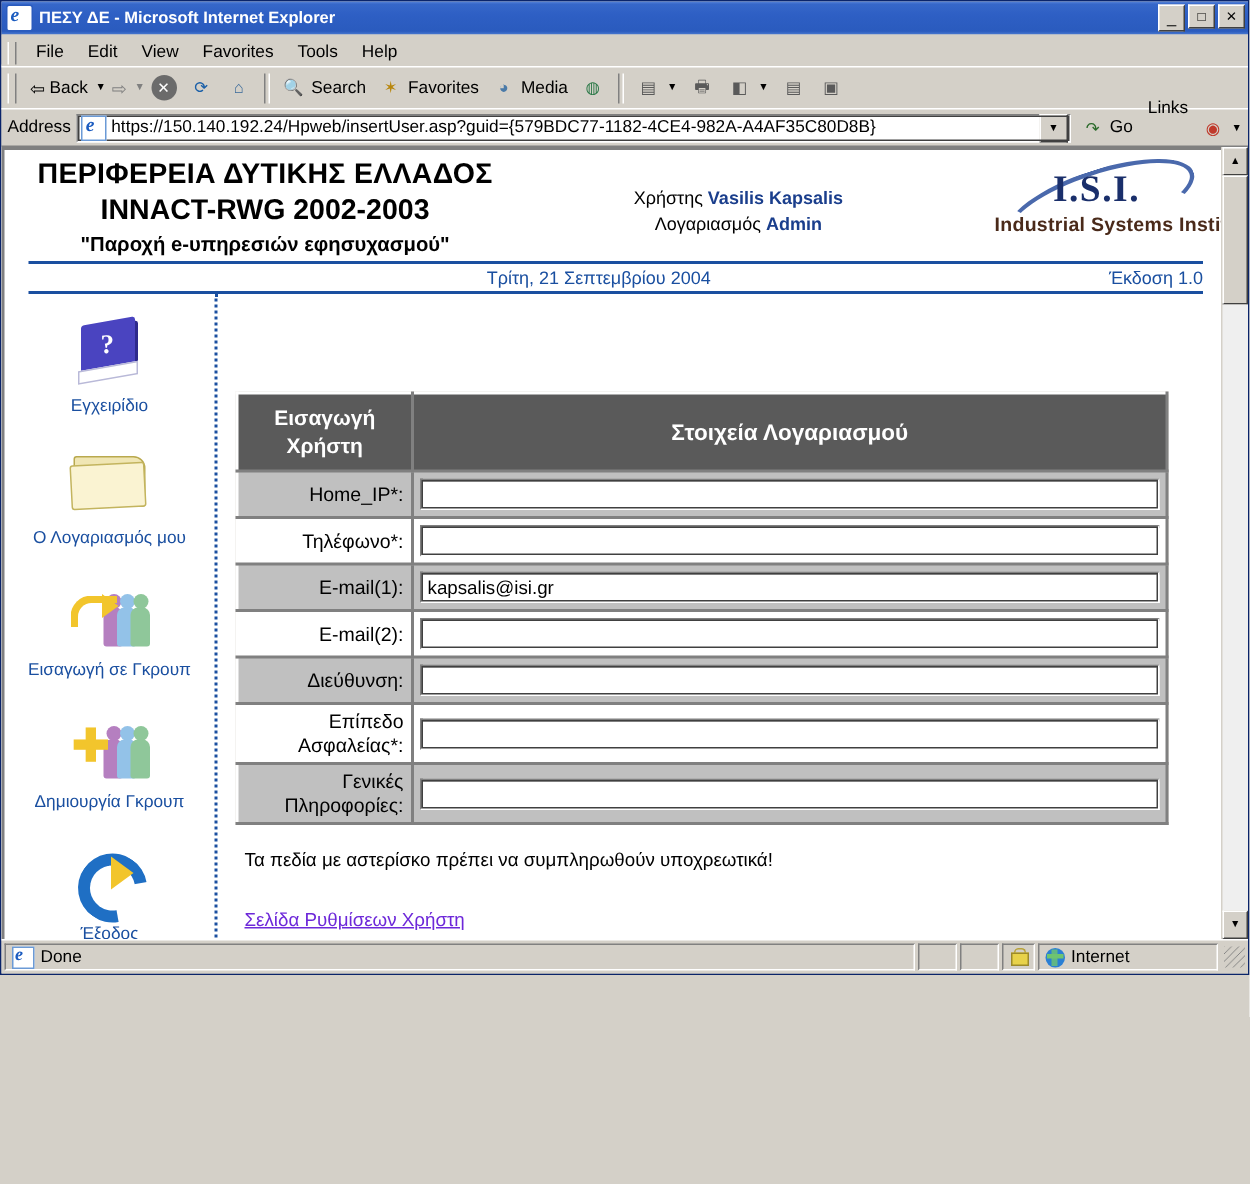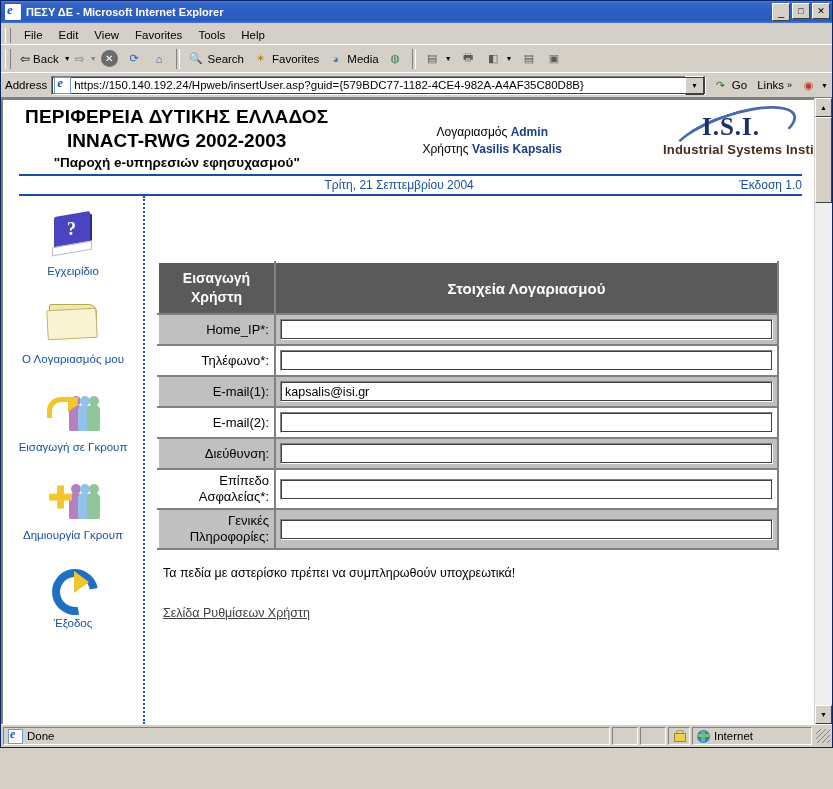--- a/index.html
+++ b/index.html
@@ -4,21 +4,21 @@
 <style>
   html,body{margin:0;padding:0;}
   body{
     width:833px;height:789px;overflow:hidden;
     background:#d4d0c8;
     font-family:"Liberation Sans", sans-serif;
     font-size:12px;
     -webkit-font-smoothing:none;
   }
   .window{
-    width:833px;height:748px;
+    width:833px;height:650px;
     box-sizing:border-box;
     border:1px solid #0a246a;
     background:#d4d0c8;
     display:flex;flex-direction:column;
   }
 
   
   .titlebar{
     height:22px;flex:0 0 22px;
     background:linear-gradient(180deg,#5884d8 0%,#3667c9 8%,#2e5fc4 40%,#2a5bbe 90%,#4a79d0 100%);
@@ -111,21 +111,21 @@
     font-family:"Liberation Sans",sans-serif;
   }
   .addr-drop{
     width:17px;height:17px;flex:0 0 17px;margin-right:1px;
     background:#d4d0c8;
     border-top:1px solid #fff;border-left:1px solid #fff;
     border-right:1px solid #404040;border-bottom:1px solid #404040;
     display:flex;align-items:center;justify-content:center;font-size:7px;
   }
   .gobtn{display:flex;align-items:center;gap:3px;padding:2px 6px;font-size:11.5px;white-space:nowrap;}
-  .links{display:flex;align-items:center;gap:3px;padding:2px 4px;font-size:11.5px;white-space:nowrap;}
+  .links{display:flex;align-items:center;gap:17px;padding:2px 4px;font-size:11.5px;white-space:nowrap;flex-direction:column;}
 
   
   .viewport{
     flex:1;display:flex;
     border-top:1px solid #808080;
     background:#d4d0c8;
     overflow:hidden;
   }
   .page{
     flex:1;background:#ffffff;overflow:hidden;position:relative;
@@ -286,21 +286,21 @@
   .btn{
     background:#d4d0c8;
     border:2px solid;
     border-color:#fff #404040 #404040 #fff;
     padding:3px 14px;font-size:12.5px;color:#000;
     font-family:"Liberation Sans",sans-serif;
     margin:0 -1px;
   }
   .pagelink{
     display:inline-block;margin:26px 0 0 6px;font-size:12.5px;
-    color:#404040;text-decoration:underline;
+    color:#6d28d9;text-decoration:underline;
   }
 
   
   .statusbar{
     height:22px;flex:0 0 22px;display:flex;align-items:center;
     background:#d4d0c8;padding:0 2px;gap:2px;
     border-top:1px solid #fff;
   }
   .st-pane{
     height:18px;display:flex;align-items:center;gap:4px;
@@ -443,26 +443,26 @@
     <div class="page">
 
       <div class="hdr">
         <div class="hdr-left">
           <div class="hl1">ΠΕΡΙΦΕΡΕΙΑ ΔΥΤΙΚΗΣ ΕΛΛΑΔΟΣ</div>
           <div class="hl2">INNACT-RWG 2002-2003</div>
           <div class="hl3">"Παροχή e-υπηρεσιών εφησυχασμού"</div>
         </div>
         <div class="hdr-mid">
           <div>
+            <span>Χρήστης</span>
+            <b>Vasilis Kapsalis</b>
+          </div>
+          <div>
             <span>Λογαριασμός</span>
             <b>Admin</b>
-          </div>
-          <div>
-            <span>Χρήστης</span>
-            <b>Vasilis Kapsalis</b>
           </div>
         </div>
         <div class="hdr-right">
           <div class="isi-logo">
             <div class="isi-swoosh"></div>
             <div class="isi-main">I.S.I.</div>
             <div class="isi-sub">Industrial Systems Institute</div>
           </div>
         </div>
       </div>

